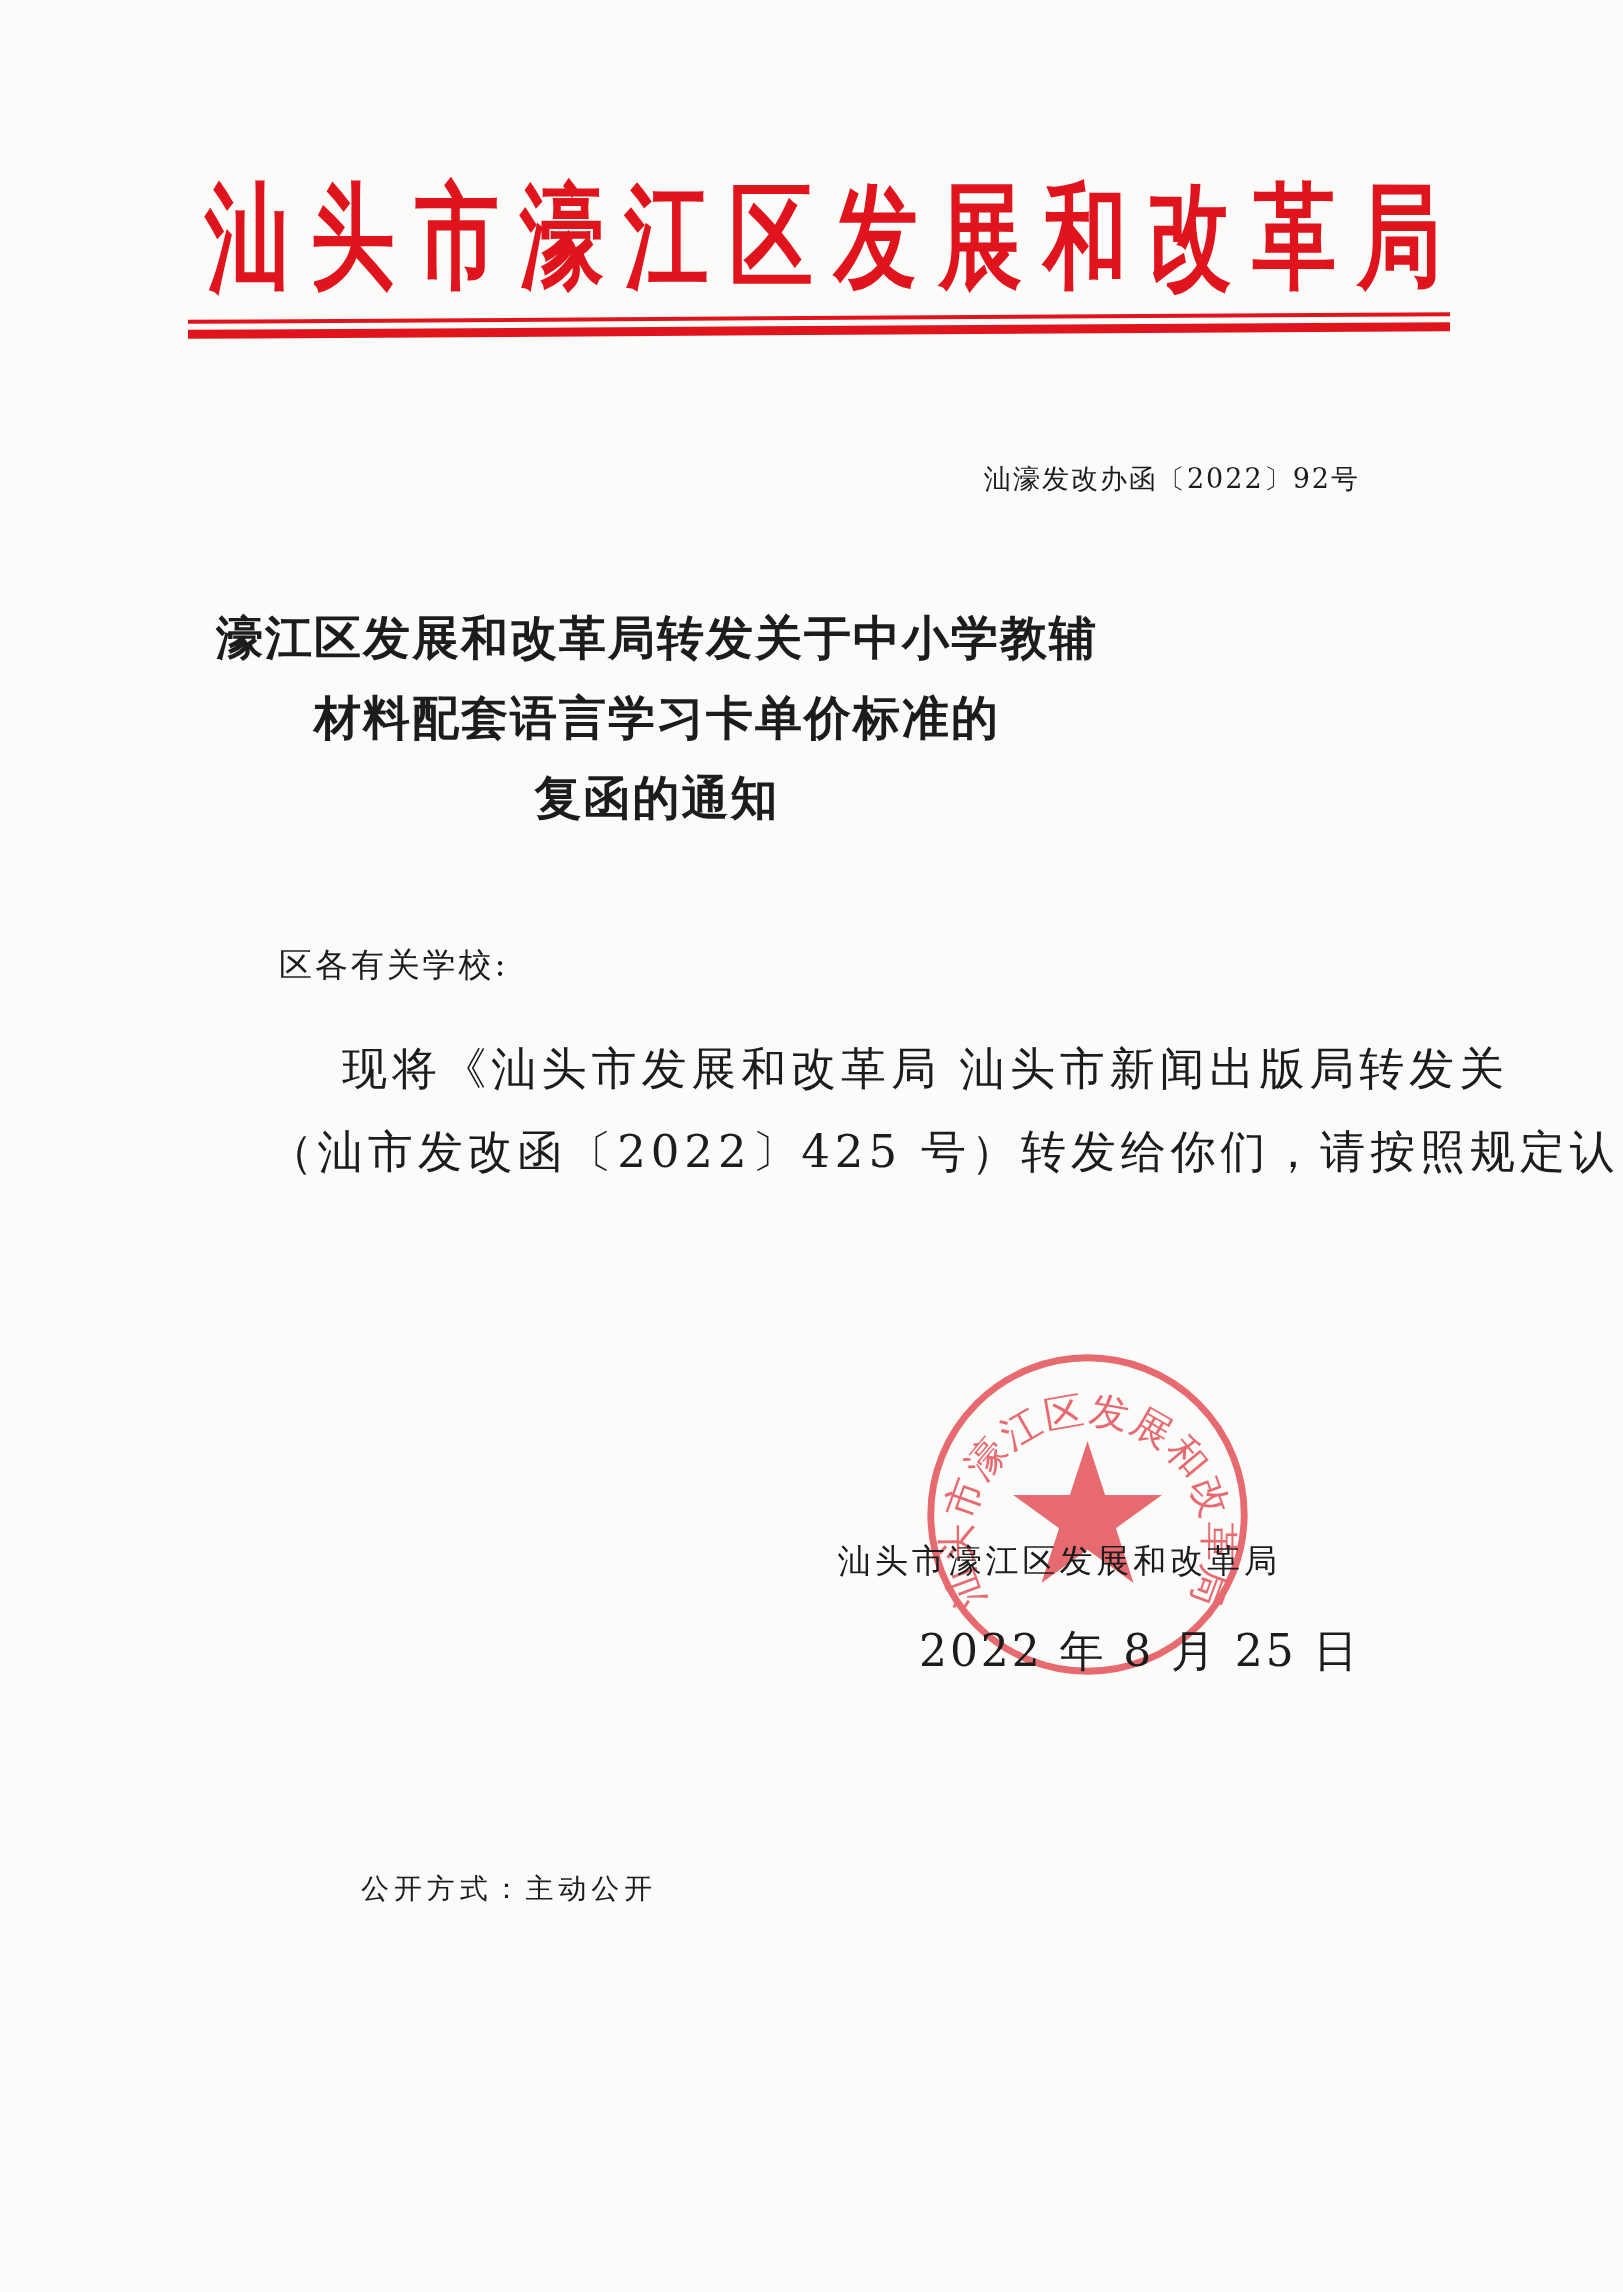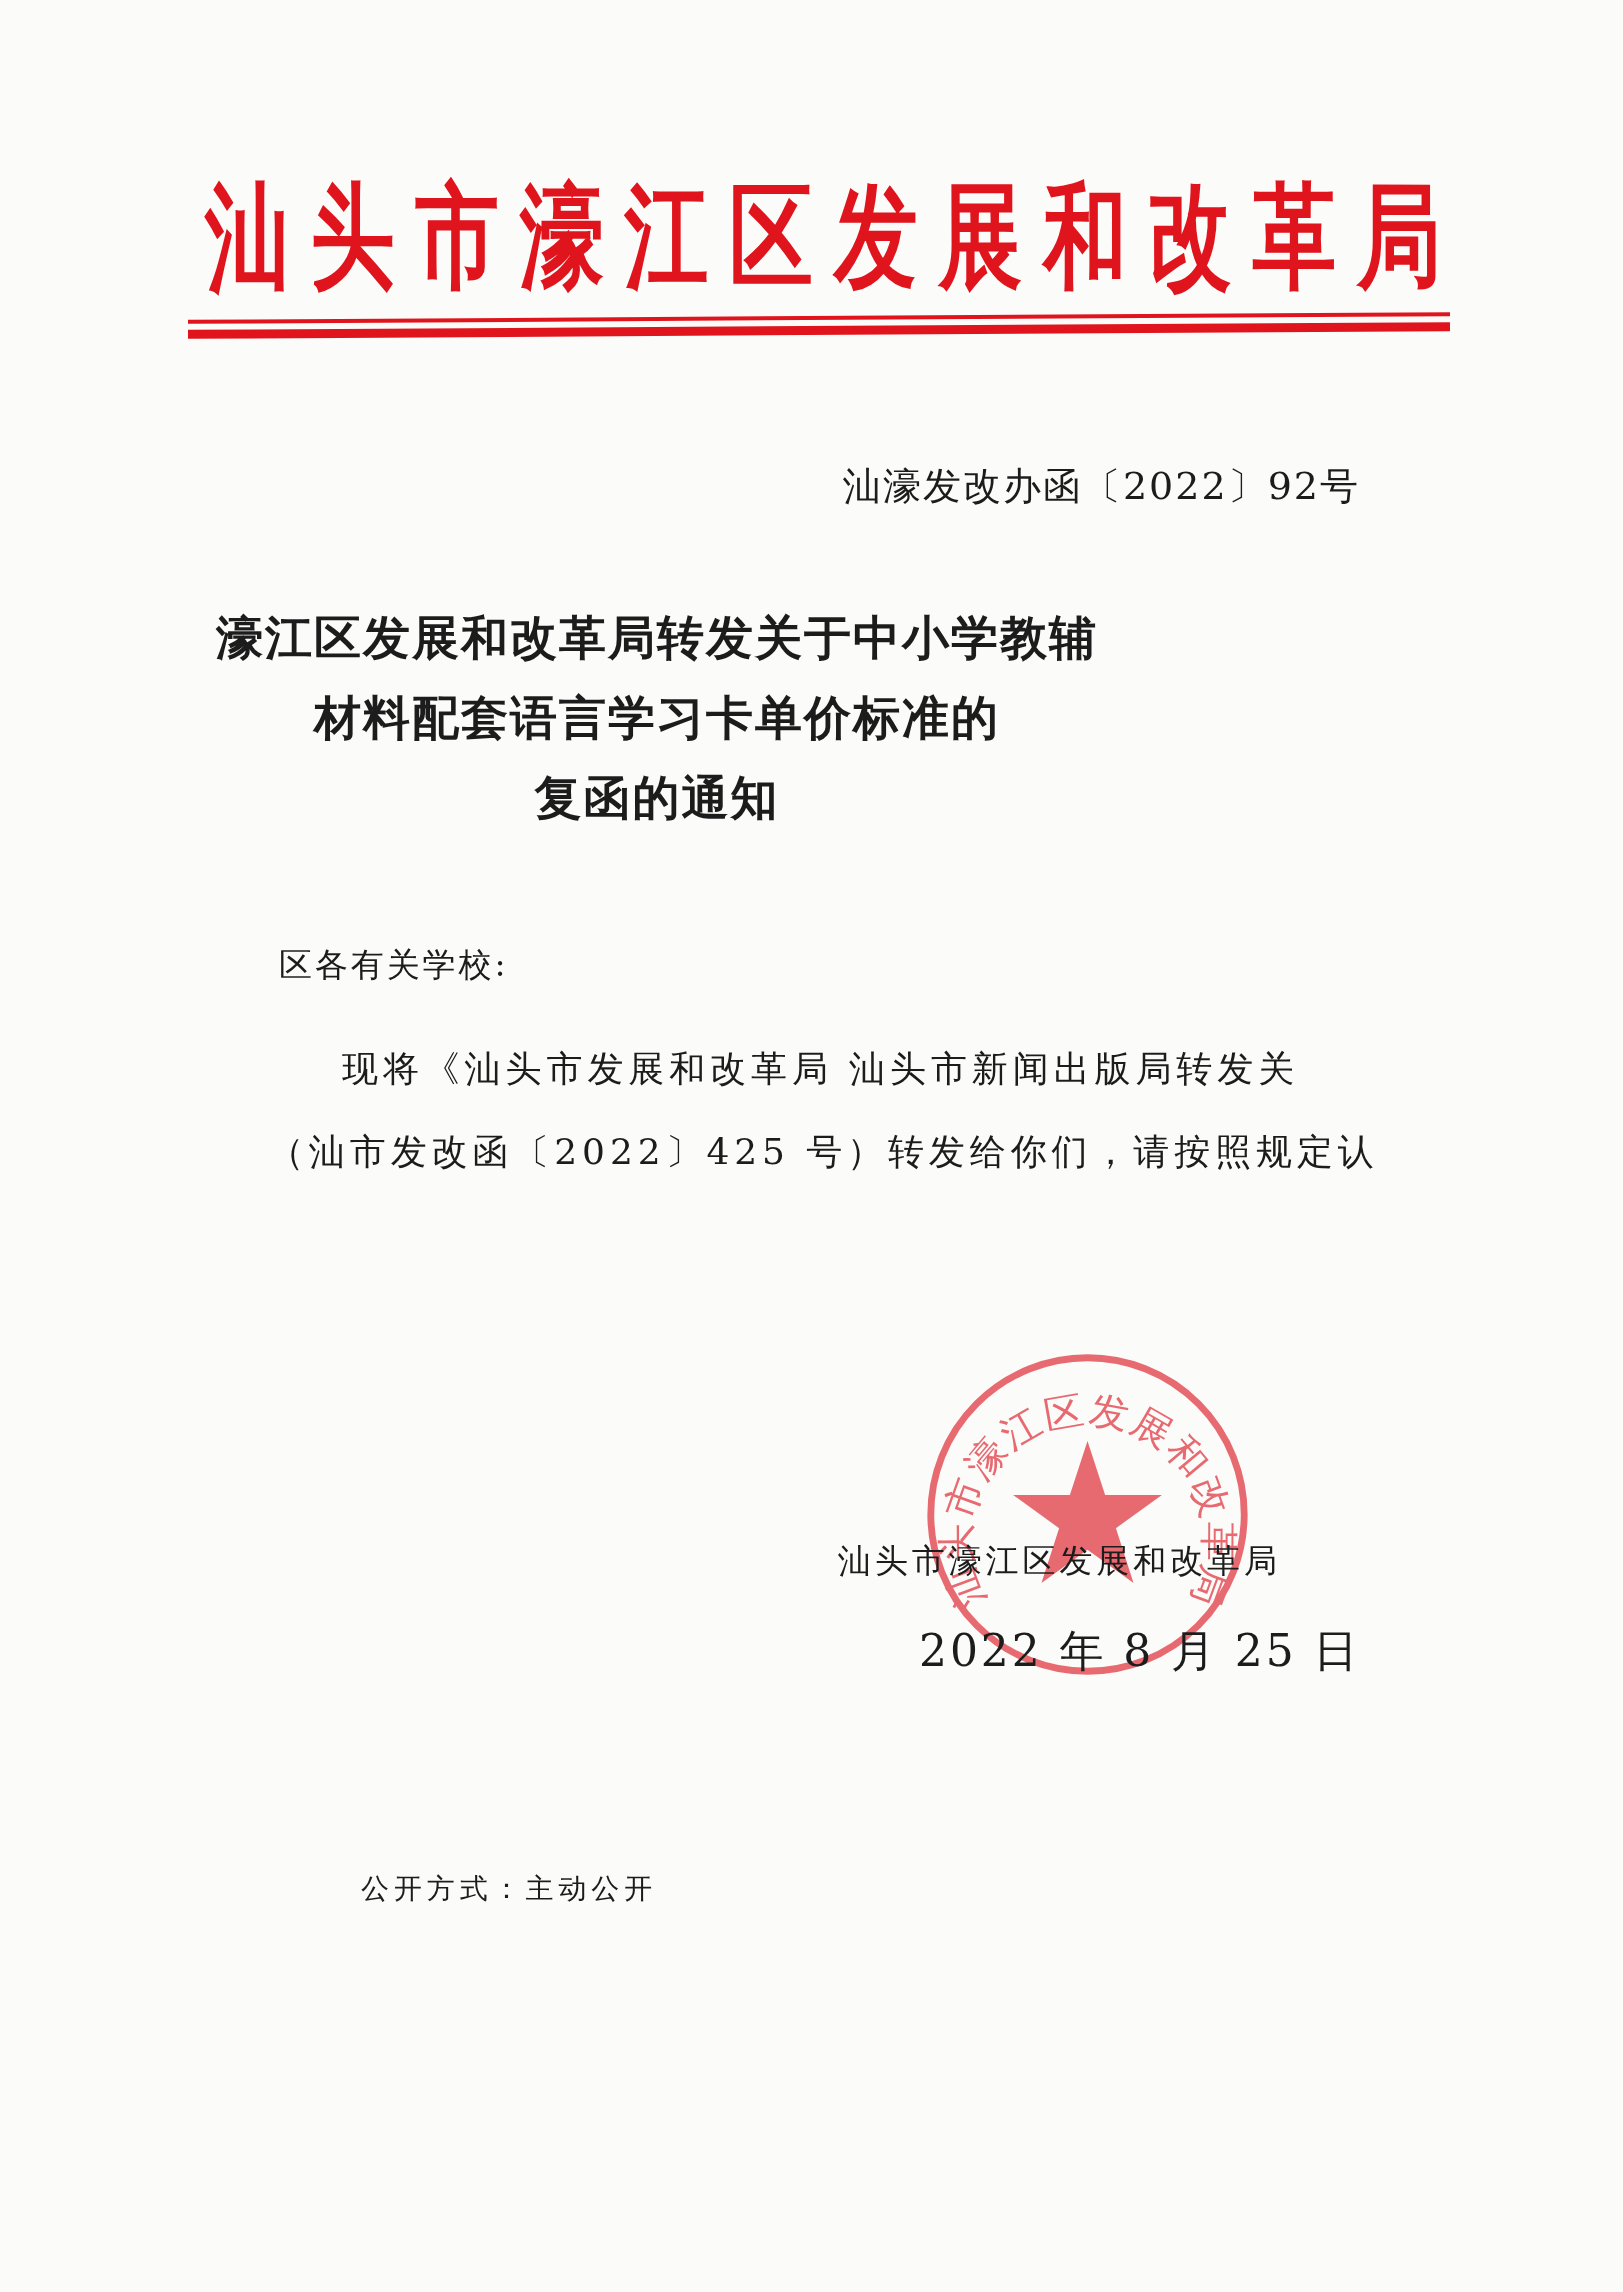--- a/index.html
+++ b/index.html
@@ -15,25 +15,25 @@
     left: 206px; top: 165px; width: 1235px; height: 147px;
     display: flex; justify-content: space-between; align-items: center;
     color: #e0141c; font-size: 102px; font-weight: bold;
     font-family: "DejaVu Serif", serif;
     transform: scaleX(0.82) scaleY(1.12); transform-origin: left center;
     width: 1506px;
   }
   .header-title span { display: inline-block; }
   .rule-thin { left: 188px; top: 316px; width: 1262px; height: 3.9px; background: #e0141c; transform: rotate(-0.35deg); }
   .rule-thick { left: 188px; top: 326px; width: 1262px; height: 8.8px; background: #e0141c; transform: rotate(-0.35deg); }
-  .doc-number { right: 263px; top: 461px; font-size: 38px; letter-spacing: 2px; font-family: "DejaVu Serif", serif; }
+  .doc-number { right: 263px; top: 461px; font-size: 27px; letter-spacing: 2px; font-family: "DejaVu Serif", serif; }
   .title-block { left: 0; width: 1353px; top: 598px; text-align: center; font-weight: bold; font-size: 47px; line-height: 80px; letter-spacing: 2px; }
   .title-block div { margin-left: -39px; }
   .salutation { left: 268px; top: 943px; font-size: 33px; letter-spacing: 2.9px; margin-left: 11px; }
-  .body-para { left: 268px; top: 1027px; width: 1137px; font-size: 36px; line-height: 83px; letter-spacing: 4.9px; }
+  .body-para { left: 268px; top: 1027px; width: 1137px; font-size: 45px; line-height: 83px; letter-spacing: 4.9px; }
   .body-para div { white-space: nowrap; }
   .body-para .indent { padding-left: 74px; }
   .signature { left: 838px; top: 1539px; font-size: 33px; letter-spacing: 3.9px; }
   .date { left: 919px; top: 1622px; font-size: 44px; letter-spacing: 2.9px; }
   .disclosure { left: 361px; top: 1870px; font-size: 28px; letter-spacing: 4.9px; }
   .stamp { left: 921px; top: 1348px; width: 333px; height: 333px; opacity: 0.75; }
 </style>
 </head>
 <body>
 

